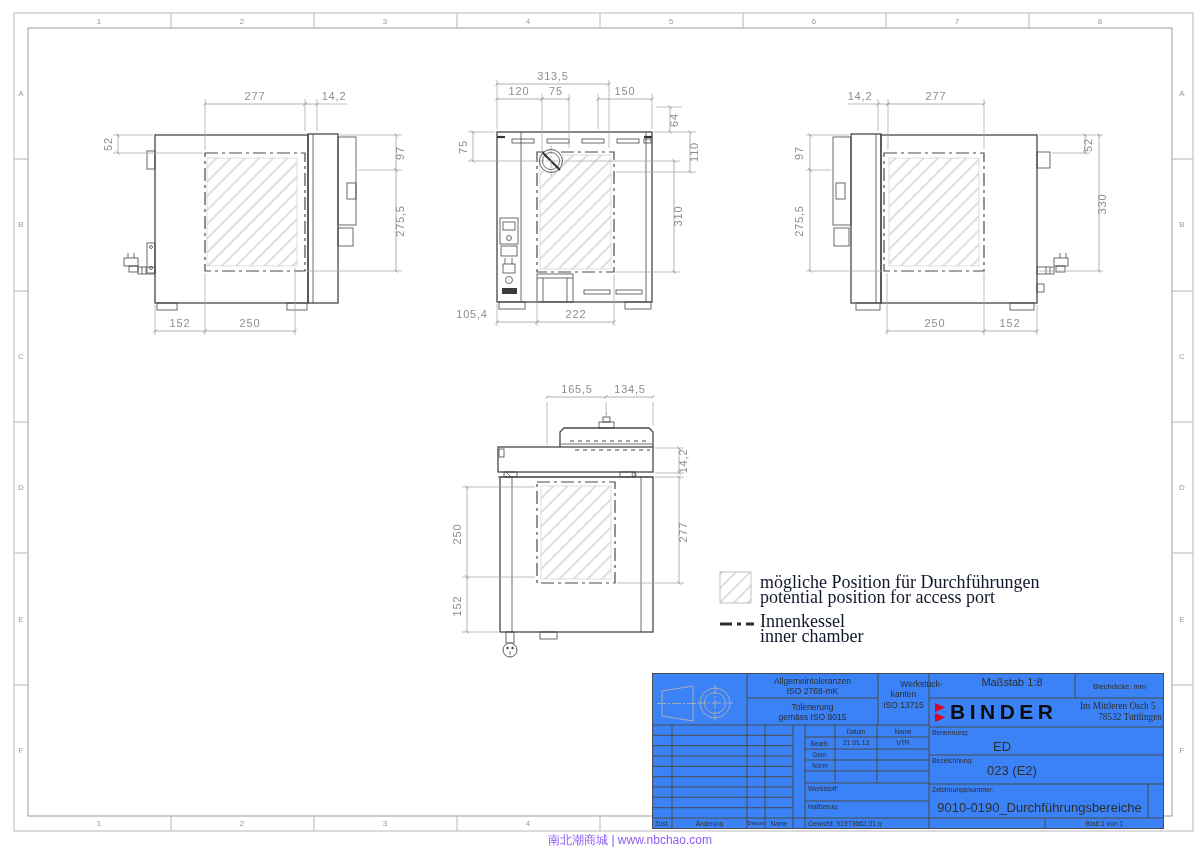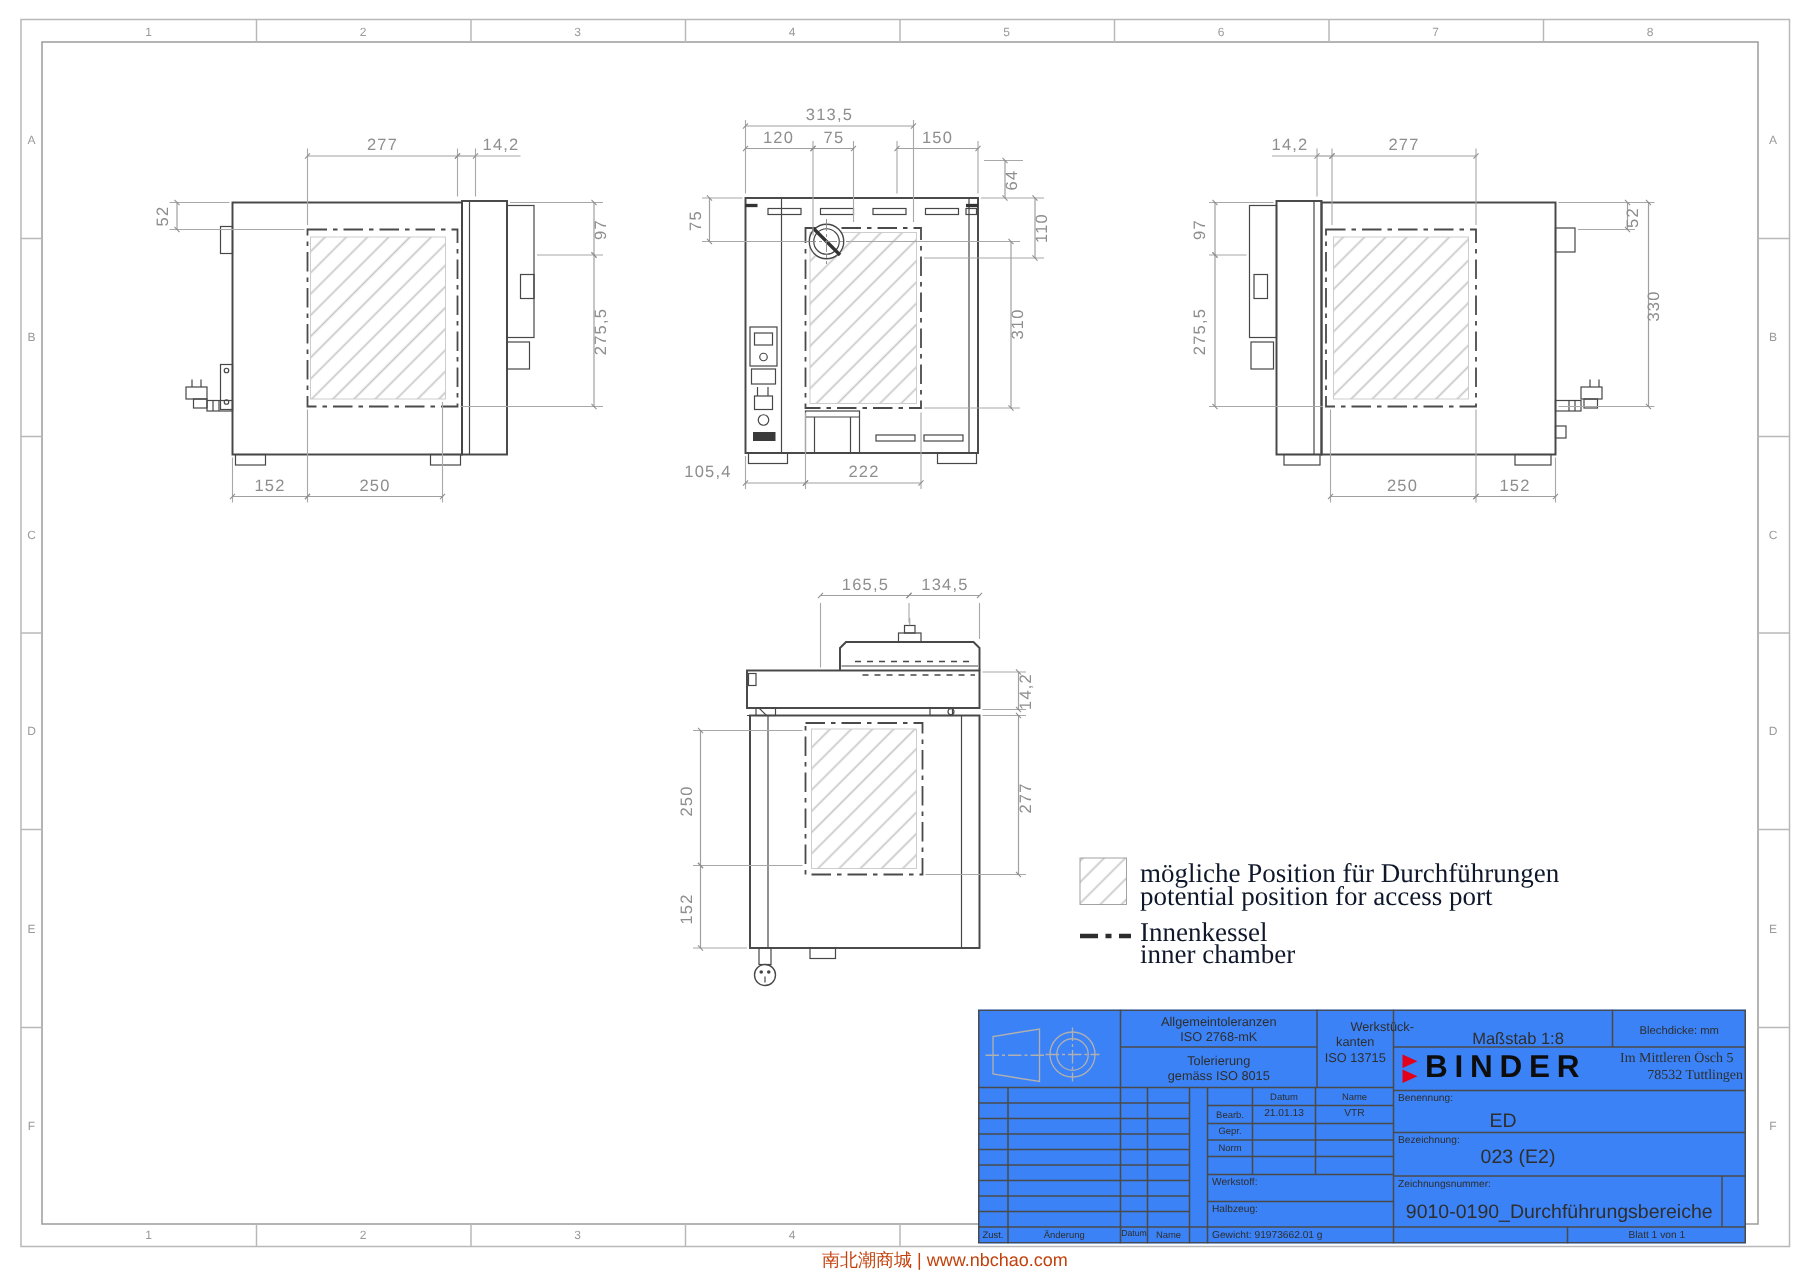--- a/index.html
+++ b/index.html
@@ -25,21 +25,21 @@
           font-size:18px;color:#0f172a;white-space:nowrap;}
   
   .tb{position:absolute;left:652px;top:673px;width:512px;height:156px;background:#3b82f6;}
   .tb .cellt{position:absolute;color:#2e2e2e;white-space:nowrap;overflow:hidden;}
   .c{text-align:center;}
   .t6{font-size:6.3px;} .t65{font-size:6.8px;} .t7{font-size:7.5px;}
   .t8{font-size:8.5px;} .t11{font-size:11px;} .t13{font-size:13px;}
   .ser{font-family:"Liberation Serif","DejaVu Serif",serif;}
   .brand{position:absolute;font-weight:800;font-size:21px;letter-spacing:4.5px;color:#0d0d0d;}
   .wm{position:absolute;left:430px;top:832px;width:400px;text-align:center;
-      font-size:12px;color:#c2410c;}
+      font-size:12px;color:#8b5cf6;}
 </style>
 </head>
 <body>
 
 <div id="page">
 
 <svg width="1200" height="848" viewBox="0 0 1200 848" style="position:absolute;left:0;top:0;">
   <defs>
     <pattern id="hatch" patternUnits="userSpaceOnUse" width="10" height="10" patternTransform="rotate(-45)">
       <line x1="0" y1="5" x2="10" y2="5" stroke="#c5c5c5" stroke-width="1.1"></line>
@@ -407,21 +407,21 @@
     </g>
   </svg>
 
   <div class="cellt t8 c" style="left:95px;top:3px;width:131px;">Allgemeintoleranzen</div>
   <div class="cellt t8 c" style="left:95px;top:13px;width:131px;">ISO 2768-mK</div>
   <div class="cellt t8 c" style="left:95px;top:29px;width:131px;">Tolerierung</div>
   <div class="cellt t8 c" style="left:95px;top:39px;width:131px;">gemäss ISO 8015</div>
   <div class="cellt t8 c" style="left:226px;top:6px;width:51px;margin-left:18px;">Werkstück-</div>
   <div class="cellt t8 c" style="left:226px;top:16px;width:51px;">kanten</div>
   <div class="cellt t8 c" style="left:226px;top:27px;width:51px;">ISO 13715</div>
-  <div class="cellt t11 c" style="left:277px;top:14px;width:166px;">Maßstab 1:8</div>
+  <div class="cellt t11 c" style="left:277px;top:3px;width:166px;">Maßstab 1:8</div>
   <div class="cellt t7 c" style="left:423px;top:9px;width:89px;">Blechdicke:  mm</div>
   <div class="brand" style="left:298px;top:27px;">BINDER</div>
   <div class="cellt ser" style="left:428px;top:28px;width:82px;font-size:9.3px;">Im Mittleren Ösch 5</div>
   <div class="cellt ser" style="left:428px;top:39px;width:82px;font-size:9.3px;text-align:right;">78532 Tuttlingen</div>
   <div class="cellt t65" style="left:280px;top:56px;width:90px;">Benennung:</div>
   <div class="cellt t13 c" style="left:300px;top:66px;width:100px;">ED</div>
   <div class="cellt t65" style="left:280px;top:84px;width:90px;">Bezeichnung:</div>
   <div class="cellt t13 c" style="left:310px;top:90px;width:100px;">023 (E2)</div>
   <div class="cellt t65" style="left:280px;top:113px;width:120px;">Zeichnungsnummer:</div>
   <div class="cellt t13 c" style="left:279px;top:127px;width:217px;">9010-0190_Durchführungsbereiche</div>

